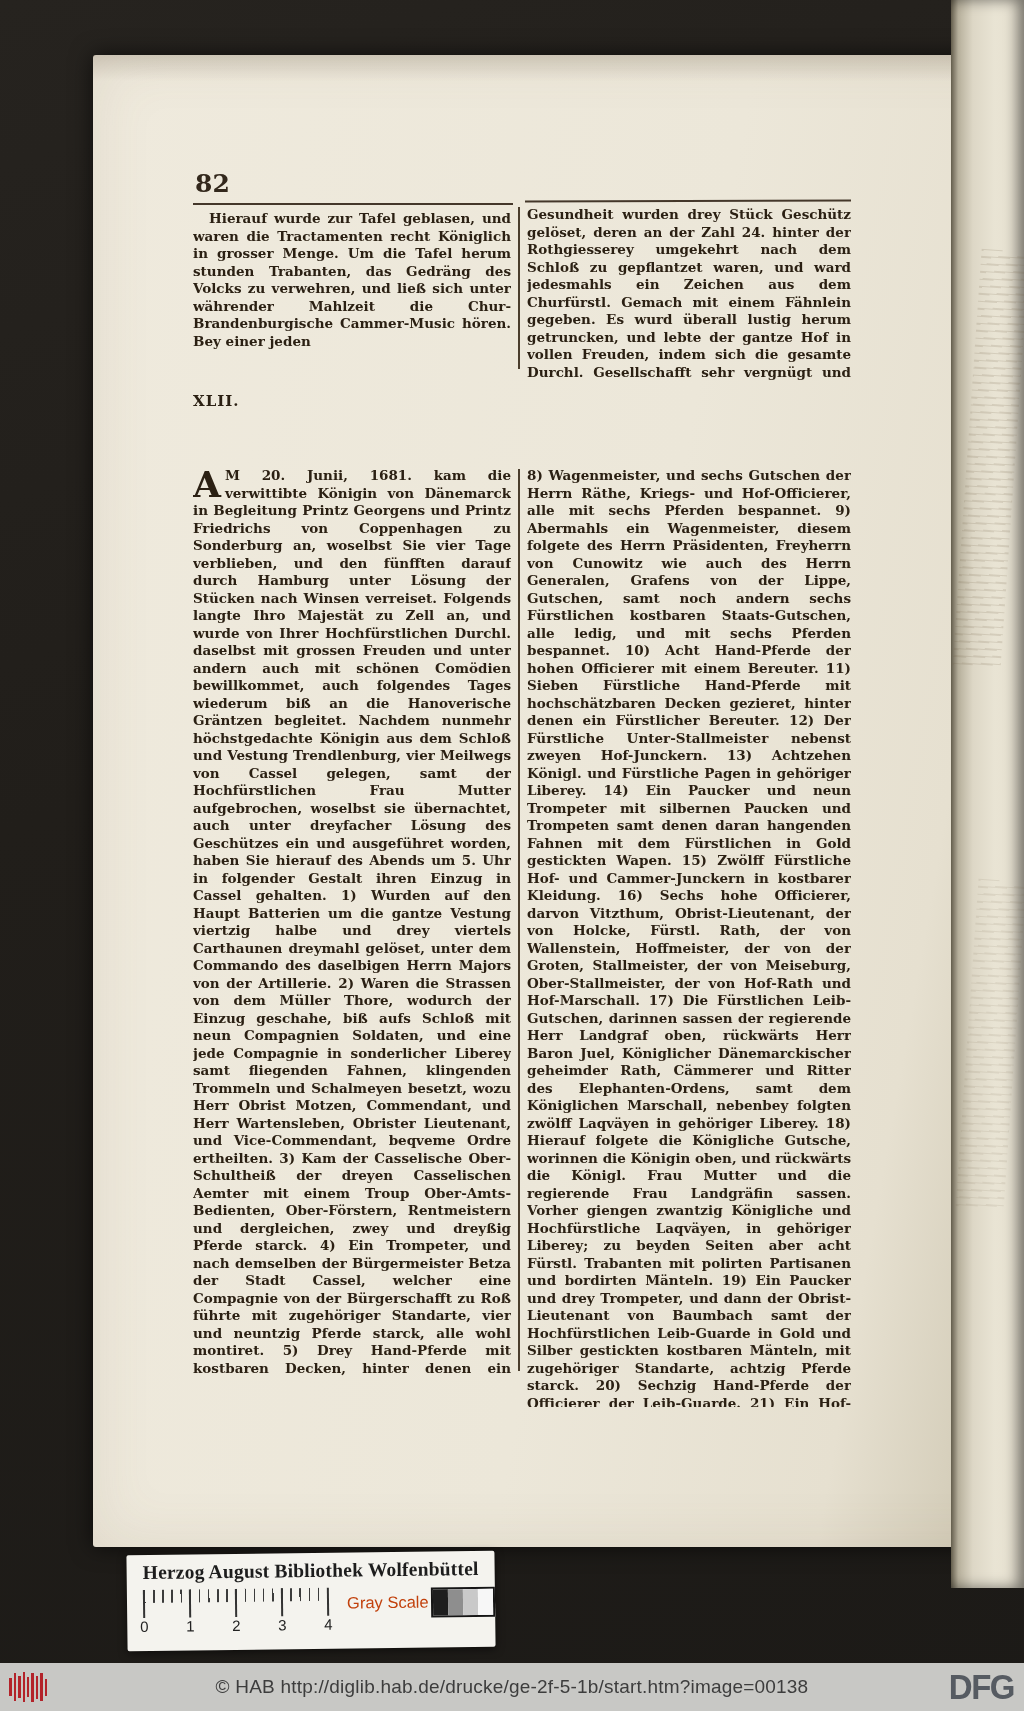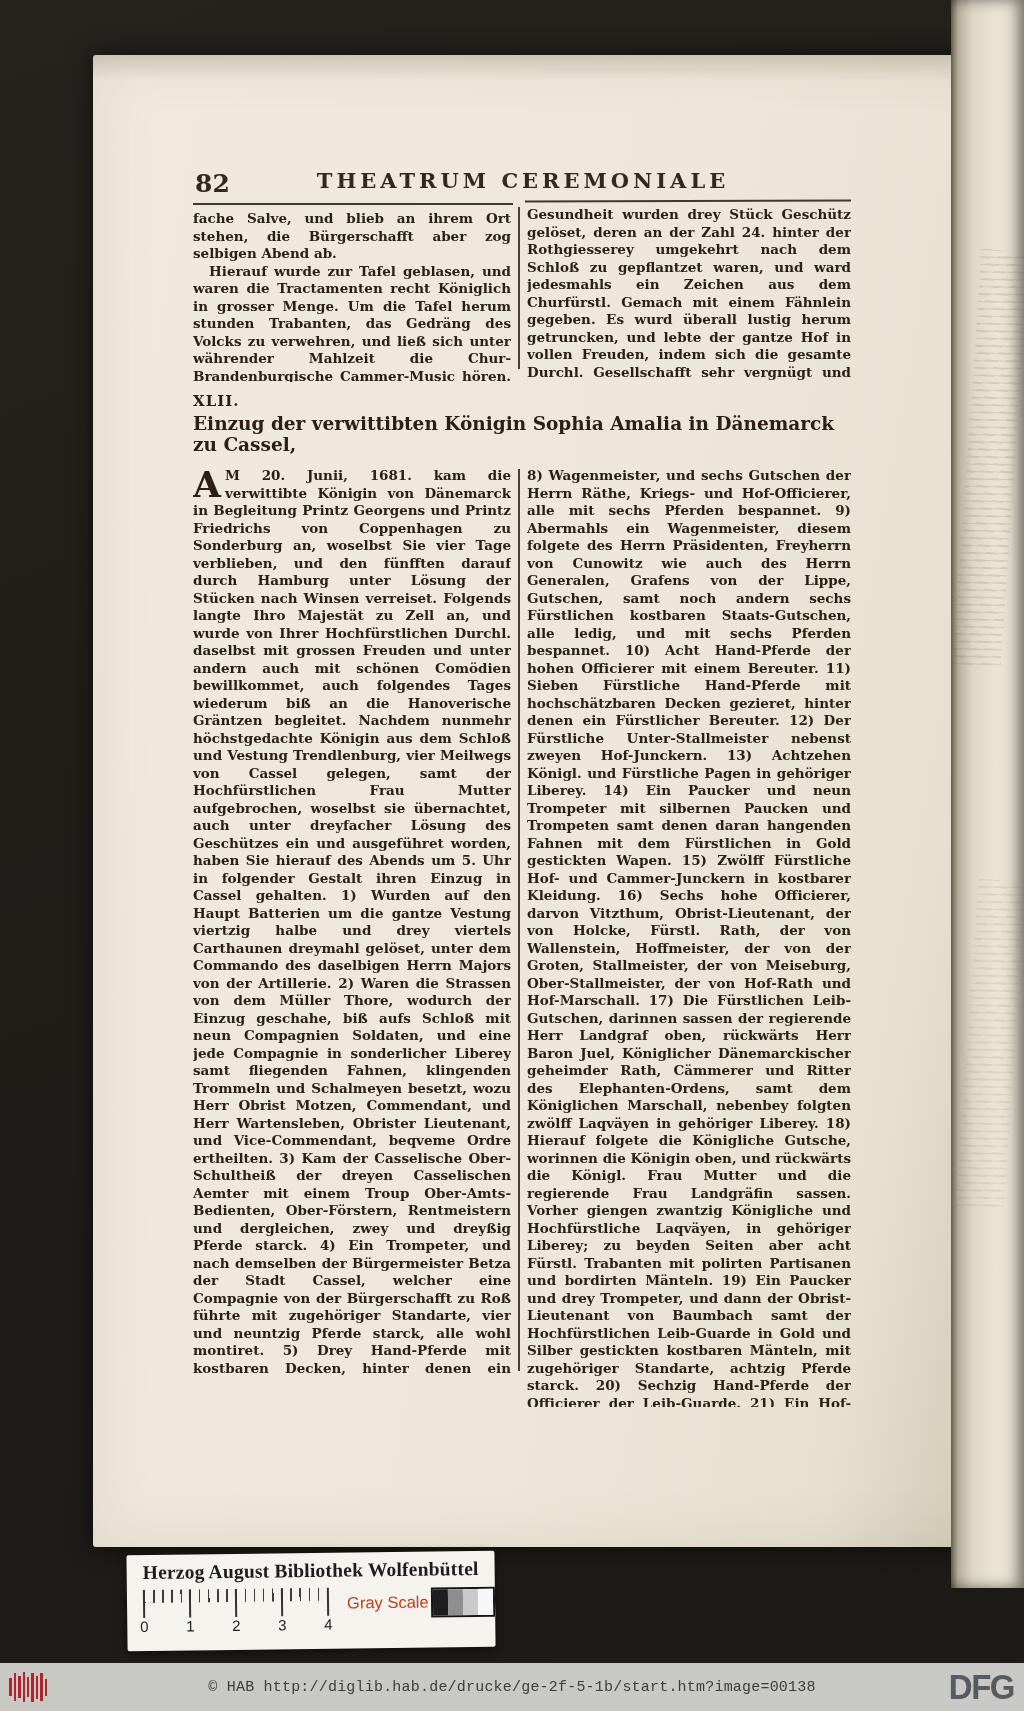--- a/index.html
+++ b/index.html
@@ -83,47 +83,44 @@
     position:absolute;left:0;top:1663px;width:1024px;height:48px;background:#c8c8c5;
     display:flex;align-items:center;justify-content:center;
   }
   .barcode{position:absolute;left:9px;top:9px;height:30px;display:flex;align-items:center;gap:2px;}
   .bar{background:#b3232a;width:2px;}
   .bar:nth-child(1){height:18px;width:3px}.bar:nth-child(2){height:28px}
   .bar:nth-child(3){height:22px;width:3px}.bar:nth-child(4){height:30px}
   .bar:nth-child(5){height:20px}.bar:nth-child(6){height:29px;width:3px}
   .bar:nth-child(7){height:23px}.bar:nth-child(8){height:28px;width:3px}
   .bar:nth-child(9){height:17px}
-  .copyright{font-family:Liberation Mono, monospace;font-size:15px;color:#3d3d3d;letter-spacing:.2px;}
+  .copyright{font-family:Liberation Sans, sans-serif;font-size:19px;color:#3d3d3d;letter-spacing:.2px;}
   .dfg{position:absolute;right:10px;top:6px;font-family:"Liberation Sans",sans-serif;
     font-weight:bold;font-size:33px;color:#565b62;letter-spacing:-1.5px;transform:scaleY(1.04);}
 </style>
 </head>
 <body>
 
 <div class="scene">
 
   <section class="page">
     <div class="pageno">82</div>
-    <div class="running-title">THEATRUM CEREMONIALE</div>
     <div class="rule rule-left"></div>
     <div class="rule rule-right"></div>
 
     <div class="col top-left">
-      <p>fache Salve, und blieb an ihrem Ort stehen, die Bürgerschafft aber zog selbigen Abend ab.</p>
       <p class="indent">Hierauf wurde zur Tafel geblasen, und waren die Tractamenten recht Königlich in grosser Menge. Um die Tafel herum stunden Trabanten, das Gedräng des Volcks zu verwehren, und ließ sich unter währender Mahlzeit die Chur-Brandenburgische Cammer-Music hören. Bey einer jeden</p>
     </div>
     <div class="col top-right">
       <p>Gesundheit wurden drey Stück Geschütz gelöset, deren an der Zahl 24. hinter der Rothgiesserey umgekehrt nach dem Schloß zu gepflantzet waren, und ward jedesmahls ein Zeichen aus dem Churfürstl. Gemach mit einem Fähnlein gegeben. Es wurd überall lustig herum getruncken, und lebte der gantze Hof in vollen Freuden, indem sich die gesamte Durchl. Gesellschafft sehr vergnügt und freudig bezeugte.</p>
     </div>
     <div class="vrule vrule-top"></div>
 
     <div class="section-head">
       <div class="numeral">XLII.</div>
-      <div class="sec-title">Einzug der verwittibten Königin Sophia Amalia in Dänemarck zu Cassel,</div>
     </div>
 
     <div class="col body-left">
       <p><span class="dropcap">A</span><span>M 20. Junii, 1681. kam die verwittibte Königin von Dänemarck in Begleitung Printz Georgens und Printz Friedrichs von Coppenhagen zu Sonderburg an, woselbst Sie vier Tage verblieben, und den fünfften darauf durch Hamburg unter Lösung der Stücken nach Winsen verreiset. Folgends langte Ihro Majestät zu Zell an, und wurde von Ihrer Hochfürstlichen Durchl. daselbst mit grossen Freuden und unter andern auch mit schönen Comödien bewillkommet, auch folgendes Tages wiederum biß an die Hanoverische Gräntzen begleitet. Nachdem nunmehr höchstgedachte Königin aus dem Schloß und Vestung Trendlenburg, vier Meilwegs von Cassel gelegen, samt der Hochfürstlichen Frau Mutter aufgebrochen, woselbst sie übernachtet, auch unter dreyfacher Lösung des Geschützes ein und ausgeführet worden, haben Sie hierauf des Abends um 5. Uhr in folgender Gestalt ihren Einzug in Cassel gehalten. 1) Wurden auf den Haupt Batterien um die gantze Vestung viertzig halbe und drey viertels Carthaunen dreymahl gelöset, unter dem Commando des daselbigen Herrn Majors von der Artillerie. 2) Waren die Strassen von dem Müller Thore, wodurch der Einzug geschahe, biß aufs Schloß mit neun Compagnien Soldaten, und eine jede Compagnie in sonderlicher Liberey samt fliegenden Fahnen, klingenden Trommeln und Schalmeyen besetzt, wozu Herr Obrist Motzen, Commendant, und Herr Wartensleben, Obrister Lieutenant, und Vice-Commendant, beqveme Ordre ertheilten. 3) Kam der Casselische Ober-Schultheiß der dreyen Casselischen Aemter mit einem Troup Ober-Amts-Bedienten, Ober-Förstern, Rentmeistern und dergleichen, zwey und dreyßig Pferde starck. 4) Ein Trompeter, und nach demselben der Bürgermeister Betza der Stadt Cassel, welcher eine Compagnie von der Bürgerschafft zu Roß führte mit zugehöriger Standarte, vier und neuntzig Pferde starck, alle wohl montiret. 5) Drey Hand-Pferde mit kostbaren Decken, hinter denen ein Bereuter ritte. 6) Ihre Hochgräfliche Excellenz von der Lippe, General, und hinter demselben der Capitain Friesenhausen, vier Schalmeyer, ein Lieutenant, ein Trommelschläger samt einer Compagnie Dragoner in voriger Liberey, von ungemeiner Montierung, samt der Fahne, neun und sechtzig Pferde starck. 7) Ein Handpferd, ein Trommelschläger, Capitain von Boineburg und eine Compagnie Dragoner, alle in gleicher Liberey, samt zugehöriger Fahne, ein und siebentzig Pferde.</span></p>
     </div>
     <div class="col body-right">
       <p>8) Wagenmeister, und sechs Gutschen der Herrn Räthe, Kriegs- und Hof-Officierer, alle mit sechs Pferden bespannet. 9) Abermahls ein Wagenmeister, diesem folgete des Herrn Präsidenten, Freyherrn von Cunowitz wie auch des Herrn Generalen, Grafens von der Lippe, Gutschen, samt noch andern sechs Fürstlichen kostbaren Staats-Gutschen, alle ledig, und mit sechs Pferden bespannet. 10) Acht Hand-Pferde der hohen Officierer mit einem Bereuter. 11) Sieben Fürstliche Hand-Pferde mit hochschätzbaren Decken gezieret, hinter denen ein Fürstlicher Bereuter. 12) Der Fürstliche Unter-Stallmeister nebenst zweyen Hof-Junckern. 13) Achtzehen Königl. und Fürstliche Pagen in gehöriger Liberey. 14) Ein Paucker und neun Trompeter mit silbernen Paucken und Trompeten samt denen daran hangenden Fahnen mit dem Fürstlichen in Gold gestickten Wapen. 15) Zwölff Fürstliche Hof- und Cammer-Junckern in kostbarer Kleidung. 16) Sechs hohe Officierer, darvon Vitzthum, Obrist-Lieutenant, der von Holcke, Fürstl. Rath, der von Wallenstein, Hoffmeister, der von der Groten, Stallmeister, der von Meiseburg, Ober-Stallmeister, der von Hof-Rath und Hof-Marschall. 17) Die Fürstlichen Leib-Gutschen, darinnen sassen der regierende Herr Landgraf oben, rückwärts Herr Baron Juel, Königlicher Dänemarckischer geheimder Rath, Cämmerer und Ritter des Elephanten-Ordens, samt dem Königlichen Marschall, nebenbey folgten zwölff Laqväyen in gehöriger Liberey. 18) Hierauf folgete die Königliche Gutsche, worinnen die Königin oben, und rückwärts die Königl. Frau Mutter und die regierende Frau Landgräfin sassen. Vorher giengen zwantzig Königliche und Hochfürstliche Laqväyen, in gehöriger Liberey; zu beyden Seiten aber acht Fürstl. Trabanten mit polirten Partisanen und bordirten Mänteln. 19) Ein Paucker und drey Trompeter, und dann der Obrist-Lieutenant von Baumbach samt der Hochfürstlichen Leib-Guarde in Gold und Silber gestickten kostbaren Mänteln, mit zugehöriger Standarte, achtzig Pferde starck. 20) Sechzig Hand-Pferde der Officierer der Leib-Guarde. 21) Ein Hof-Officierer samt der Königlichen Leib-Gutsche mit sechs Pferden, worinnen die Königl. Cammer-Junckern befindlich. 22) Der verwittibten Frau Landgräfin Leib-Gutsche ledig. 23) Eine Königliche Gutsche, darauf die Königliche Frau Hoffmeisterin, die Frau von Wallenstein, und andere</p>
 
     </div>
     <div class="vrule vrule-body"></div>

